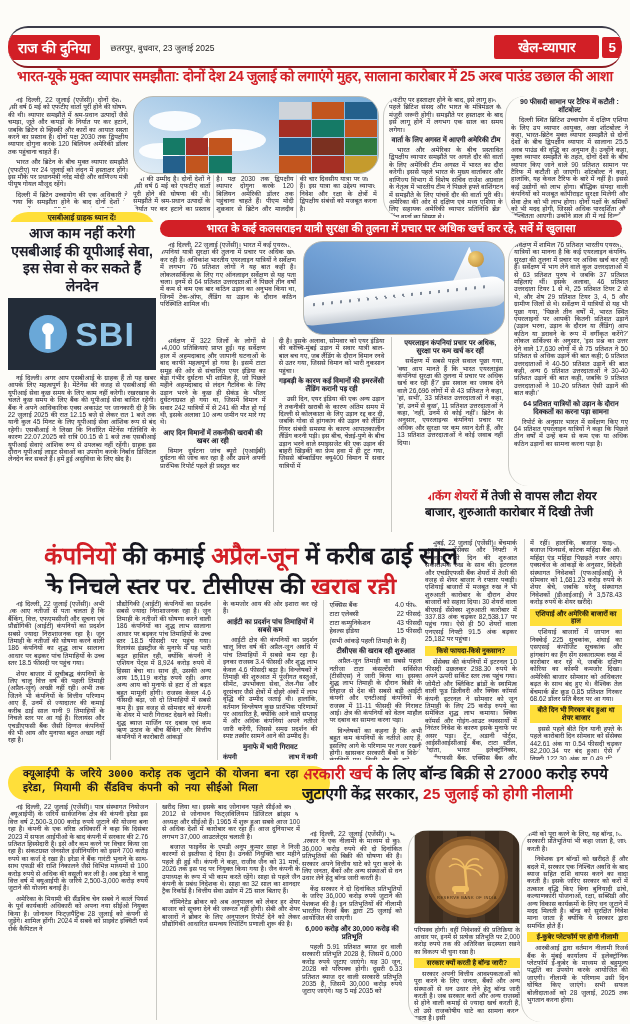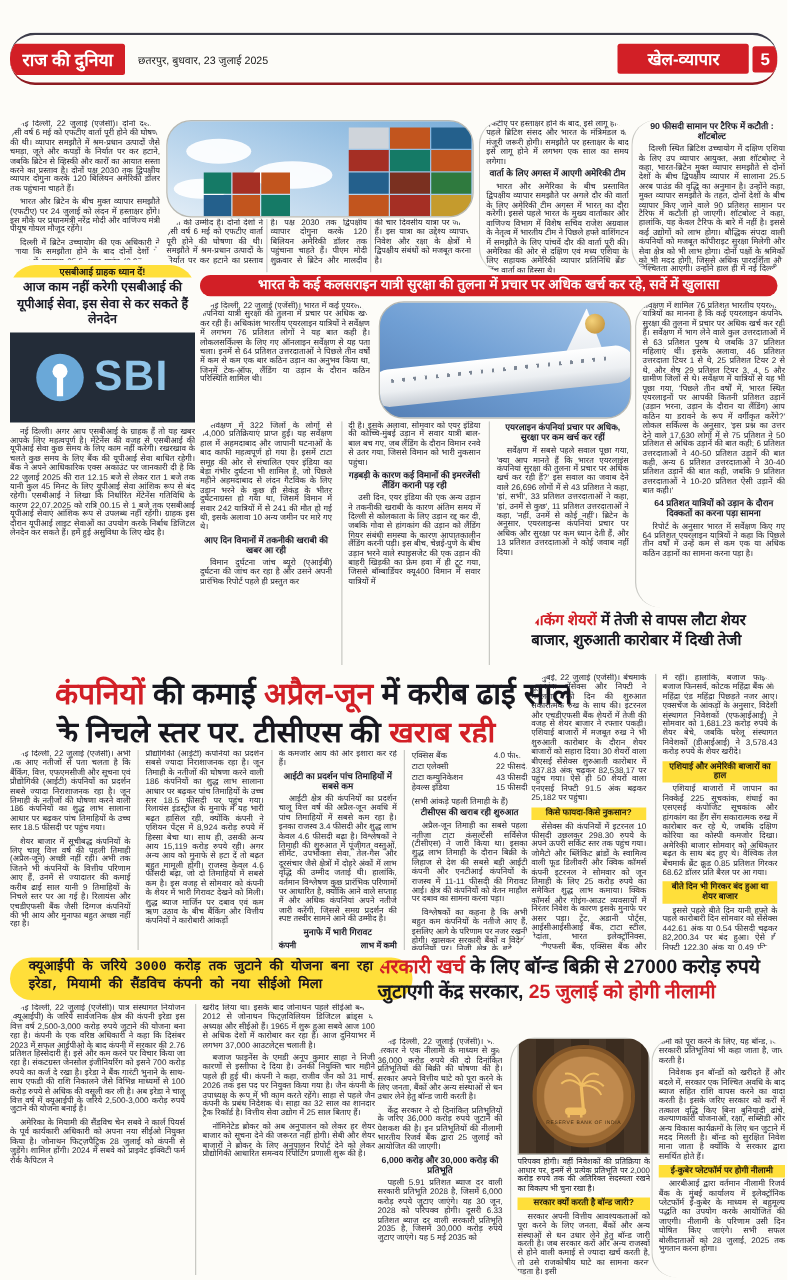--- a/index.html
+++ b/index.html
@@ -27,21 +27,21 @@
   .cols{display:flex;}
   .colrule{border-left:1px solid #c9c9c4;padding-left:5px;}
   
   .mtable{font-size:6.5px;margin:1px 0 2px;}
   .mrow{display:flex;justify-content:space-between;line-height:1.35;}
   .mrow .mn{text-align:left;}
   .mrow .mv{text-align:right;}
   .mhead{font-weight:bold;}
   
   .banner{background:var(--yellow,#ffdf3a);font-size:7.5px;font-weight:bold;text-align:center;padding:0 0;color:#201a10;}
-  .sbih{font-size:10px;font-weight:bold;text-align:center;line-height:1.25;margin:3px 0;}
+  .sbih{font-size:14px;font-weight:bold;text-align:center;line-height:1.25;margin:3px 0;}
   .sbibox{height:72px;background:#232c38;display:flex;align-items:center;justify-content:center;gap:8px;margin:2px 0 4px;}
   .sbicircle{width:38px;height:38px;border-radius:50%;background:#6aa8d8;position:relative;flex:0 0 auto;}
   .sbicircle::after{content:"";position:absolute;left:50%;top:22%;transform:translateX(-50%);width:12px;height:12px;border-radius:50%;background:#fff;}
   .sbicircle::before{content:"";position:absolute;left:50%;top:45%;transform:translateX(-50%);width:5px;height:17px;background:#fff;}
   .sbitext{font-size:34px;font-weight:bold;color:#8fc4e8;letter-spacing:1px;}
   
   .photo{border:1px solid #b9b9b2;}
   .skyphoto{background:linear-gradient(200deg,#79add9 0%,#a9cbe8 45%,#e2edf6 100%);}
   .cloud{position:absolute;background:rgba(255,255,255,.92);border-radius:50%;}
   .cstack{position:absolute;bottom:0;display:grid;gap:1px;}
@@ -73,20 +73,21 @@
 <div class="page">
 
   <div class="abs masthead" style="left:8px;top:26px;width:614px;height:32px;">
     <span class="brandbox">राज की दुनिया</span>
     <span class="dateline">छतरपुर, बुधवार, 23 जुलाई 2025</span>
     <span class="spacer"></span>
     <span class="sectionbox">खेल-व्यापार</span>
     <span class="pagenobox">5</span>
   </div>
 
+  <div class="abs h1" style="left:8px;top:66px;width:614px;height:24px;">भारत-यूके मुक्त व्यापार समझौता: दोनों देश 24 जुलाई को लगाएंगे मुहर, सालाना कारोबार में 25 अरब पाउंड उछाल की आशा</div>
 
   <div class="abs" style="left:8px;top:96px;width:120px;height:112px;">
     <p class="bt">नई दिल्ली, 22 जुलाई (एजेंसी)। दोनों देशों ने इसी वर्ष 6 मई को एफटीए वार्ता पूरी होने की घोषणा की थी। व्यापार समझौते में श्रम-प्रधान उत्पादों जैसे चमड़ा, जूते और कपड़ों के निर्यात पर कर हटाने, जबकि ब्रिटेन से व्हिस्की और कारों का आयात सस्ता करने का प्रस्ताव है। दोनों पक्ष 2030 तक द्विपक्षीय व्यापार दोगुना करके 120 बिलियन अमेरिकी डॉलर तक पहुंचाना चाहते हैं।</p>
     <p class="bt">भारत और ब्रिटेन के बीच मुक्त व्यापार समझौते (एफटीए) पर 24 जुलाई को लंदन में हस्ताक्षर होंगे। इस मौके पर प्रधानमंत्री नरेंद्र मोदी और वाणिज्य मंत्री पीयूष गोयल मौजूद रहेंगे।</p>
     <p class="bt">दिल्ली में ब्रिटेन उच्चायोग की एक अधिकारी ने बताया कि समझौता होने के बाद दोनों देशों के व्यापार में सालाना 25.5 अरब पाउंड (2.97 लाख करोड़ रुपये) का उछाल</p>
   </div>
 
   <div class="abs photo skyphoto" style="left:133px;top:96px;width:244px;height:76px;">
     <div class="cloud" style="left:6%;top:18%;width:52px;height:20px;"></div>
     <div class="cloud" style="left:28%;top:42%;width:64px;height:22px;"></div>

